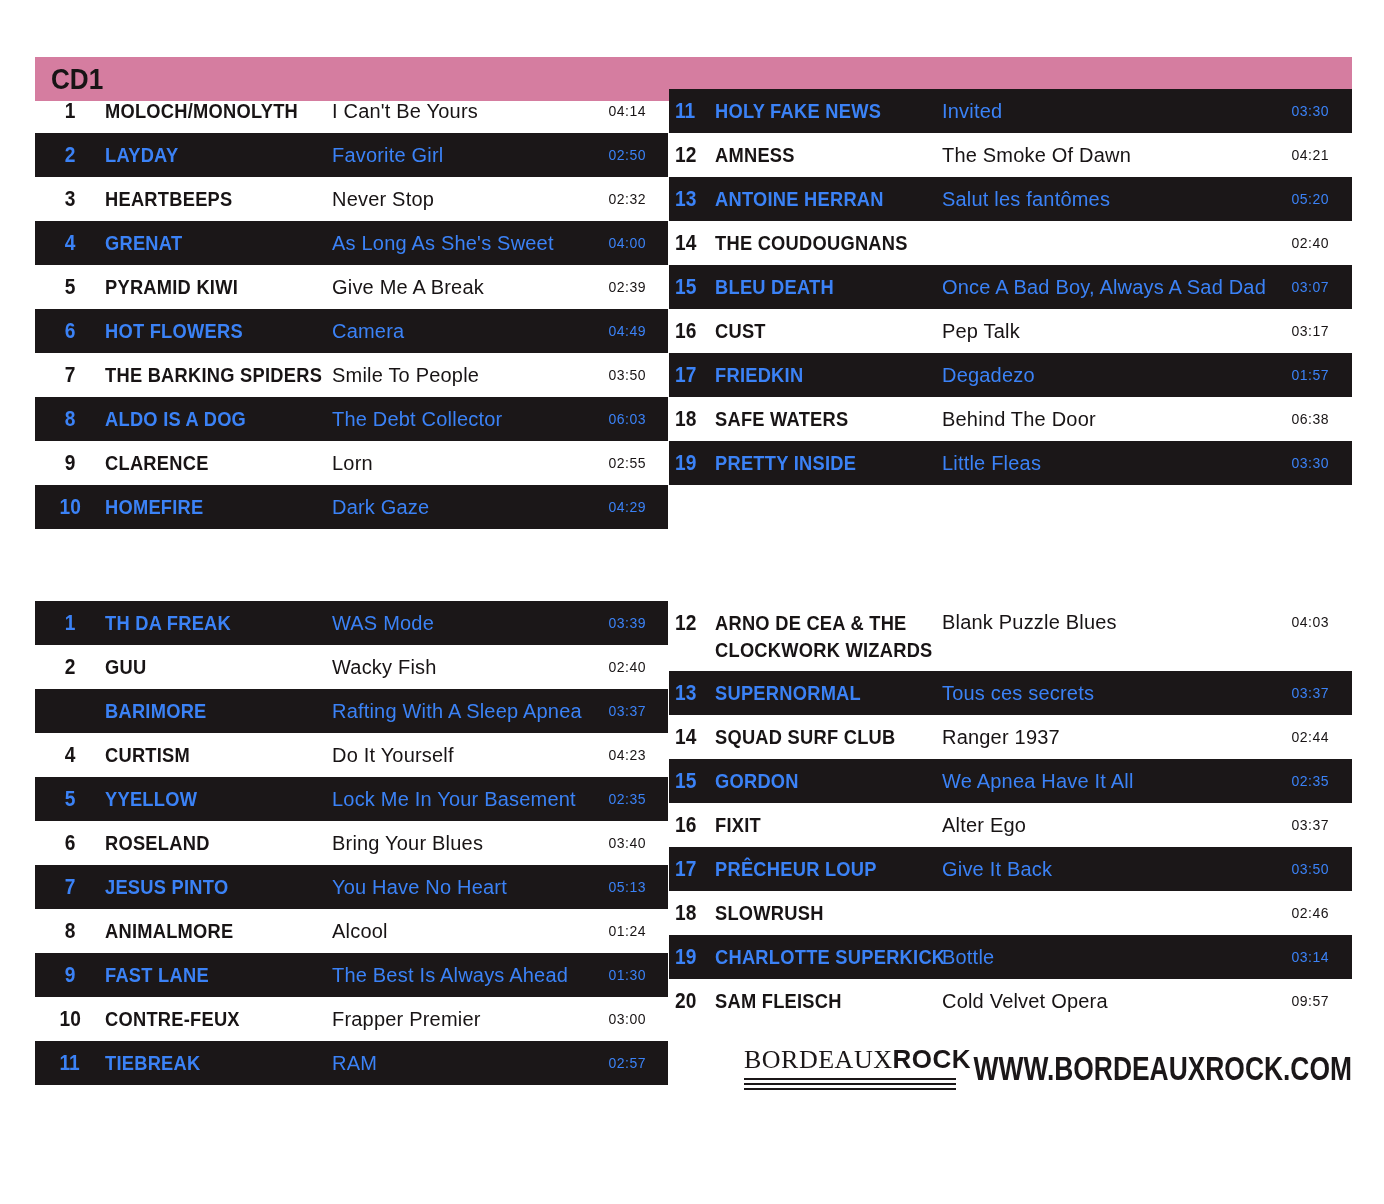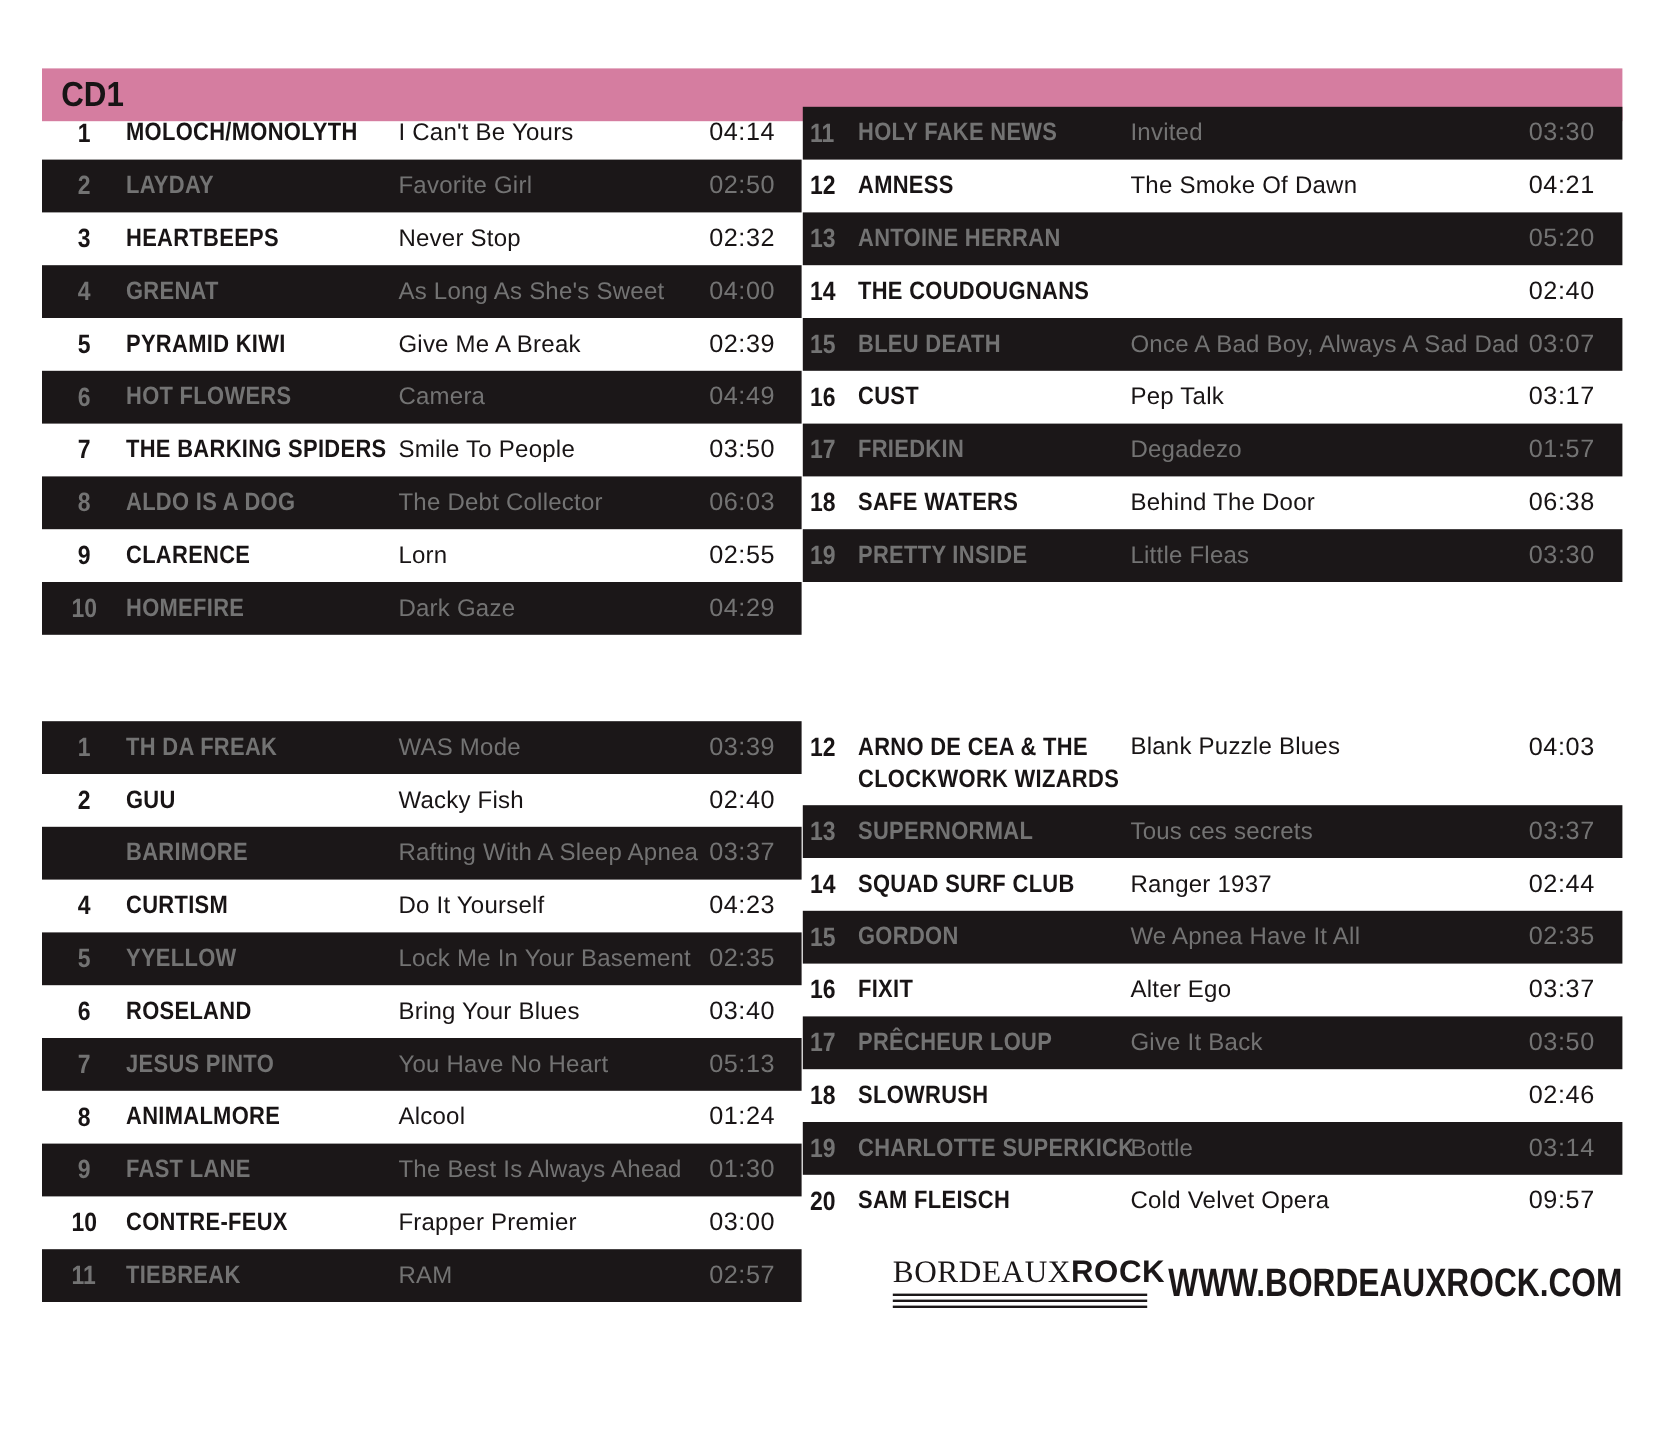--- a/index.html
+++ b/index.html
@@ -29,37 +29,37 @@
   #cd1-left {left:35px; top:89px; width:633px;}
   #cd1-right{left:669px;top:89px; width:683px;}
   #cd2-left {left:35px; top:601px;width:633px;}
   #cd2-right{left:669px;top:601px;width:683px;}
   .row{
     display:grid;height:44px;align-items:center;
     box-sizing:border-box;color:#181415;
   }
   .left-col  .row{grid-template-columns:70px 227px 1fr auto;padding-right:22px;}
   .right-col .row{grid-template-columns:40px 227px 1fr auto;padding-left:6px;padding-right:23px;}
-  .row.dark{background:#1b1718;color:#737373;}
+  .row.dark{background:#1b1718;color:#3b82f6;}
   .row.tall{height:70px;align-items:start;padding-top:8px;}
   .row.tall > *{line-height:27px;}
   .num{
     font-weight:700;font-size:22px;
     transform:scaleX(.87);
   }
   .left-col .num{justify-self:center;transform-origin:center;}
   .right-col .num{justify-self:start;transform-origin:left center;}
   .artist{white-space:nowrap;}
   .artist-line{
     display:block;font-weight:700;font-size:21px;letter-spacing:.3px;
     transform:scaleX(.87);transform-origin:left center;
     white-space:nowrap;
   }
   .title{font-size:20px;letter-spacing:.2px;white-space:nowrap;}
-  .time{font-size:21px;letter-spacing:.5px;justify-self:end;}
+  .time{font-size:14px;letter-spacing:.5px;justify-self:end;}
   
   .logo{
     position:absolute;left:744px;top:1044px;width:212px;
     color:#1b1718;
   }
   .logo-text{
     display:block;text-align:center;font-size:26px;letter-spacing:.5px;
     white-space:nowrap;line-height:30px;
   }
   .logo-light{font-weight:400;font-family:Liberation Serif, serif;}
@@ -206,20 +206,21 @@
         <span class="title">The Smoke Of Dawn</span>
         <span class="time">04:21</span>
       </div>
 
       <div class="row dark">
         <span class="num">13</span>
         <span class="artist">
           <span class="artist-line">ANTOINE HERRAN</span>
 
         </span>
+        <span class="title">Salut les fantômes</span>
         <span class="time">05:20</span>
       </div>
 
       <div class="row light">
         <span class="num">14</span>
         <span class="artist">
           <span class="artist-line">THE COUDOUGNANS</span>
 
         </span>
         <span class="time">02:40</span>

